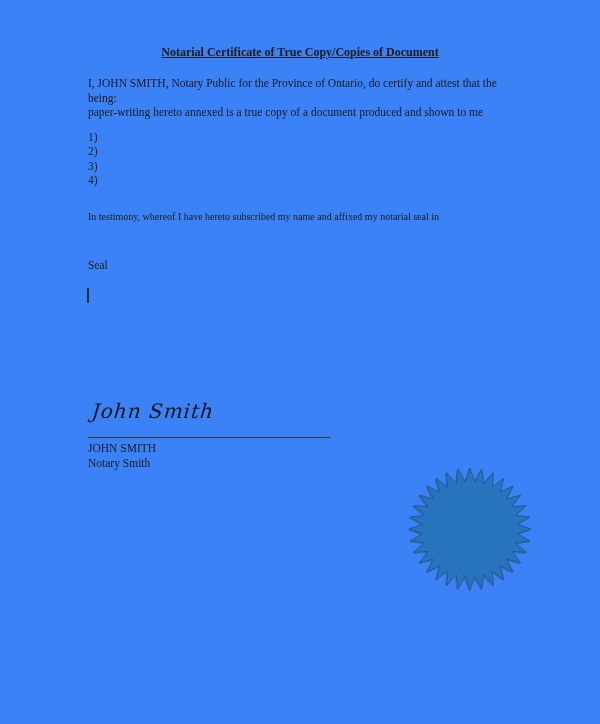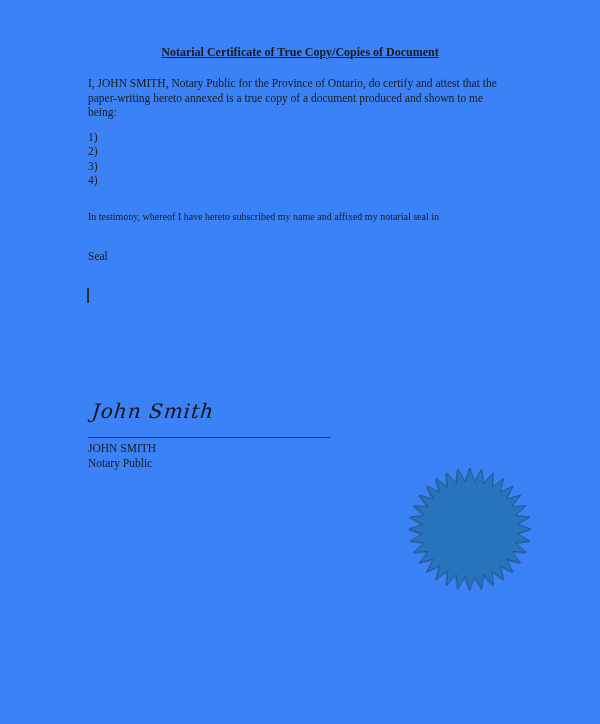--- a/index.html
+++ b/index.html
@@ -42,21 +42,21 @@
   .testimony {
     position: absolute;
     top: 210px;
     left: 88px;
     width: 450px;
     font-size: 10px;
     line-height: 14.8px;
   }
   .seal-label {
     position: absolute;
-    top: 250px;
+    top: 259px;
     left: 88px;
     font-size: 11.5px;
   }
   .text-caret {
     position: absolute;
     top: 288px;
     left: 87px;
     width: 1.5px;
     height: 15px;
     background: #2e2e2e;
@@ -103,22 +103,22 @@
 </style>
 </head>
 <body>
 
 <div class="page">
 
   <div class="doc-title">Notarial Certificate of True Copy/Copies of Document</div>
 
   <div class="intro">
     <div>I, JOHN SMITH, Notary Public for the Province of Ontario, do certify and attest that the</div>
+    <div>being:</div>
     <div>paper-writing hereto annexed is a true copy of a document produced and shown to me</div>
-    <div>being:</div>
   </div>
 
   <div class="numbered-list">
     <div>1)</div>
     <div>2)</div>
     <div>3)</div>
     <div>4)</div>
   </div>
 
   <div class="testimony">
@@ -128,21 +128,21 @@
   <div class="seal-label">Seal</div>
 
   <div class="text-caret"></div>
 
   <div class="signature-script">John Smith</div>
 
   <div class="signature-line"></div>
 
   <div class="printed-name">JOHN SMITH</div>
 
-  <div class="notary-role">Notary Public</div>
+  <div class="notary-role">Notary Smith</div>
 
   <div class="notary-seal">
     <svg viewBox="0 0 124 124" xmlns="http://www.w3.org/2000/svg">
       <polygon id="star-poly" points="62.00,1.00 66.66,14.73 73.90,2.17 75.79,16.55 85.34,5.64 84.39,20.11 95.89,11.28 92.13,25.28 105.13,18.87 98.72,31.87 112.72,28.11 103.89,39.61 118.36,38.66 107.45,48.21 121.83,50.10 109.27,57.34 123.00,62.00 109.27,66.66 121.83,73.90 107.45,75.79 118.36,85.34 103.89,84.39 112.72,95.89 98.72,92.13 105.13,105.13 92.13,98.72 95.89,112.72 84.39,103.89 85.34,118.36 75.79,107.45 73.90,121.83 66.66,109.27 62.00,123.00 57.34,109.27 50.10,121.83 48.21,107.45 38.66,118.36 39.61,103.89 28.11,112.72 31.87,98.72 18.87,105.13 25.28,92.13 11.28,95.89 20.11,84.39 5.64,85.34 16.55,75.79 2.17,73.90 14.73,66.66 1.00,62.00 14.73,57.34 2.17,50.10 16.55,48.21 5.64,38.66 20.11,39.61 11.28,28.11 25.28,31.87 18.87,18.87 31.87,25.28 28.11,11.28 39.61,20.11 38.66,5.64 48.21,16.55 50.10,2.17 57.34,14.73" stroke-width="1" fill="#2874BC" stroke="#1F5C96"></polygon>
     </svg>
   </div>
 
 </div>
 
 </body></html>

